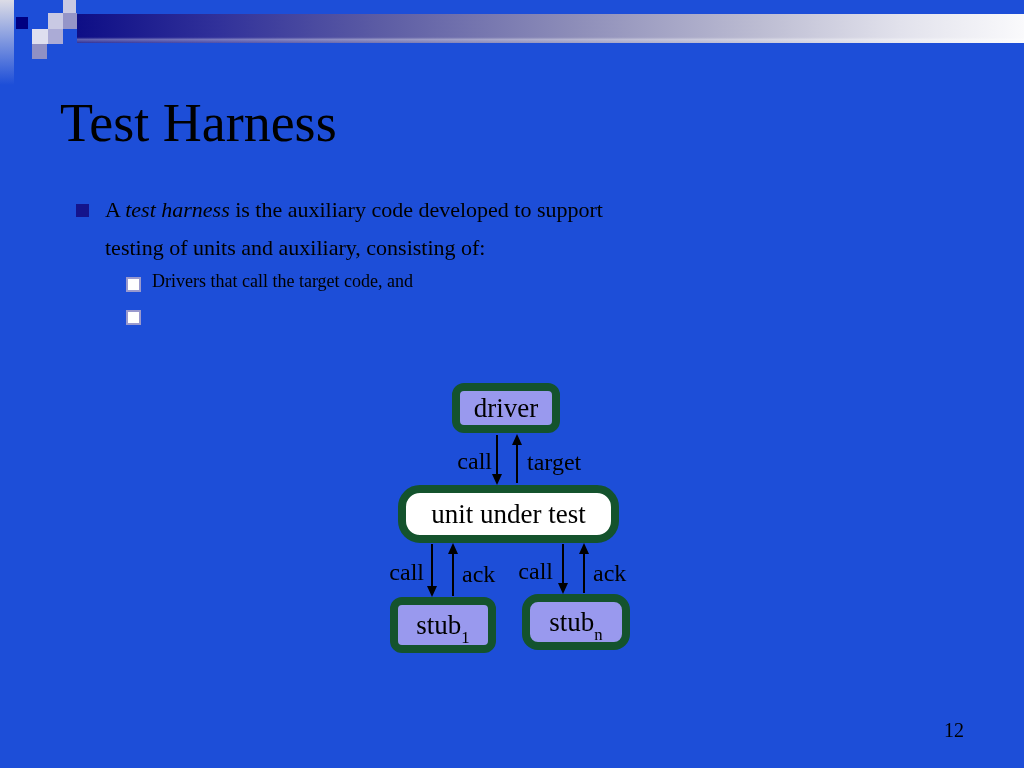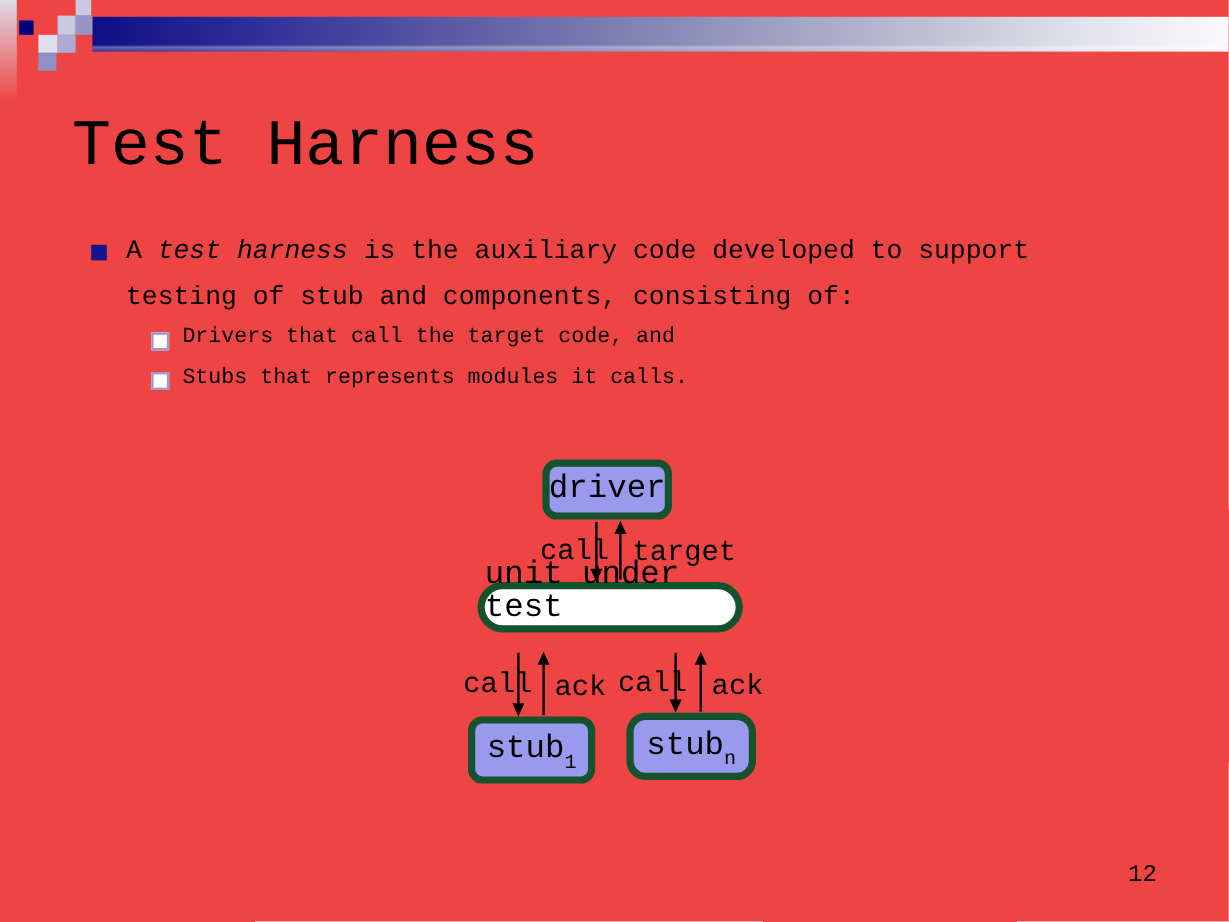--- a/index.html
+++ b/index.html
@@ -1,18 +1,18 @@
 <!DOCTYPE html>
 <html><head>
 <meta charset="utf-8">
 <style>
   html,body { margin:0; padding:0; background:#ffffff; }
   .slide {
-    position:relative; width:1024px; height:768px; background:#ef4444;
-    font-family:Liberation Mono, monospace; color:#000000; overflow:hidden;
+    position:relative; width:1024px; height:768px; background:#1d4ed8;
+    font-family:Liberation Serif, serif; color:#000000; overflow:hidden;
   }
   
   .left-fade {
     position:absolute; left:0; top:0; width:14px; height:85px;
     background:linear-gradient(to bottom, #dcdce6 0%, rgba(255,255,255,0) 100%);
   }
   .bar {
     position:absolute; left:77px; top:14px; width:947px; height:29px;
     background:
       linear-gradient(to bottom, rgba(255,255,255,0) 0%, rgba(255,255,255,0) 80%, rgba(255,255,255,0.35) 88%, rgba(255,255,255,0.15) 100%),
@@ -49,27 +49,27 @@
   .sub-sq-1 { left:126px; top:277px; }
   .sub-sq-2 { left:126px; top:310px; }
   .sub-text { position:absolute; left:152px; margin:0; font-size:18px; line-height:30px; }
   .sub-text-1 { top:266px; }
   .sub-text-2 { top:300px; }
 
   
   .diagram { position:absolute; left:380px; top:375px; width:260px; height:290px; }
   .diagram svg { position:absolute; left:0; top:0; }
   .dbox {
-    position:absolute; box-sizing:border-box; border:6px solid #14532d;
+    position:absolute; box-sizing:border-box; border:8px solid #14532d;
     display:flex; align-items:center; justify-content:center;
     font-size:27px; line-height:1; background:#ffffff;
   }
   .dbox.fill { background:#9999ee; }
   .box-driver { left:72px;  top:8px;   width:108px; height:50px; border-radius:12px; }
-  .box-unit   { left:18px;  top:110px; width:221px; height:42px; border-radius:22px;align-items:flex-end; }
+  .box-unit   { left:18px;  top:110px; width:221px; height:58px; border-radius:22px; }
   .box-stub1  { left:10px;  top:222px; width:106px; height:56px; border-radius:12px; }
   .box-stubn  { left:142px; top:219px; width:108px; height:56px; border-radius:16px; }
   .dbox sub { font-size:0.62em; position:relative; bottom:-0.18em; line-height:0; }
   .elabel { position:absolute; margin:0; font-size:24px; line-height:26px; white-space:nowrap; }
   .lbl-call-top  { left:70px;  top:73px;  width:42px; text-align:right; }
   .lbl-result    { left:147px; top:74px; }
   .lbl-call-left { left:6px;   top:184px; width:38px; text-align:right; }
   .lbl-ack-left  { left:82px;  top:186px; }
   .lbl-call-right{ left:135px; top:183px; width:38px; text-align:right; }
   .lbl-ack-right { left:213px; top:185px; }
@@ -92,26 +92,25 @@
     <div class="sq sq-b"></div>
     <div class="sq sq-c"></div>
     <div class="sq sq-d"></div>
     <div class="sq sq-e"></div>
     <div class="sq sq-f"></div>
   </div>
 
   <h1 class="title">Test Harness</h1>
 
   <span class="bullet-sq"></span>
-  <p class="bullet-text"><span>A </span><span class="it">test harness</span><span> is the auxiliary code developed to support</span><br><span>testing of stub and components, consisting of:</span></p>
+  <p class="bullet-text"><span>A </span><span class="it">test harness</span><span> is the auxiliary code developed to support</span><br><span>testing of units and auxiliary, consisting of:</span></p>
 
   <span class="sub-sq sub-sq-1"></span>
   <p class="sub-text sub-text-1">Drivers that call the target code, and</p>
   <span class="sub-sq sub-sq-2"></span>
-  <p class="sub-text sub-text-2">Stubs that represents modules it calls.</p>
 
   <div class="diagram">
     <svg width="260" height="290" viewBox="0 0 260 290">
       <g stroke="#000000" stroke-width="2" fill="#000000">
 
         <line x1="117" y1="60" x2="117" y2="100"></line>
         <polygon points="117,110 112,99 122,99" stroke="none"></polygon>
 
         <line x1="137" y1="108" x2="137" y2="70"></line>
         <polygon points="137,59 132,70 142,70" stroke="none"></polygon>

